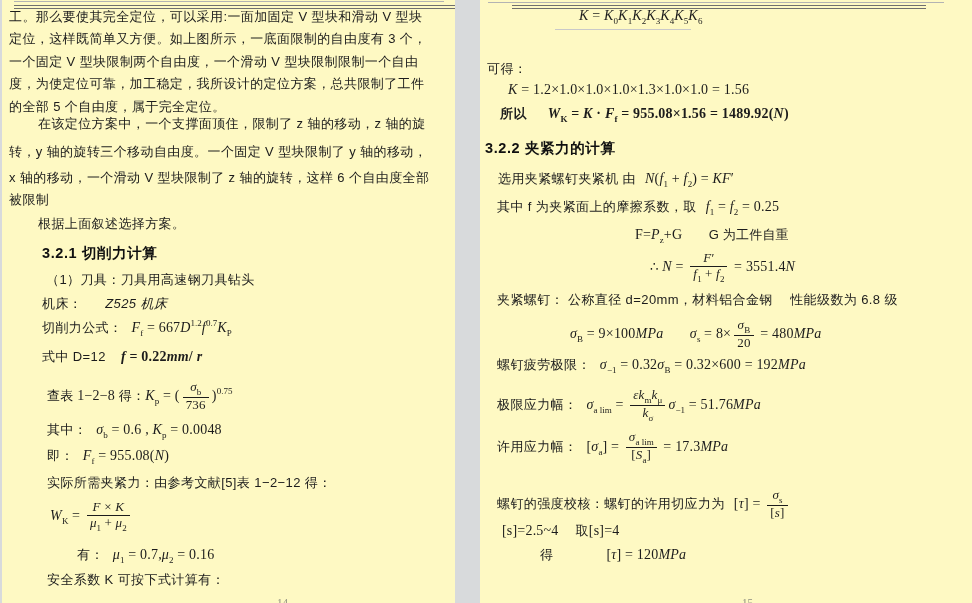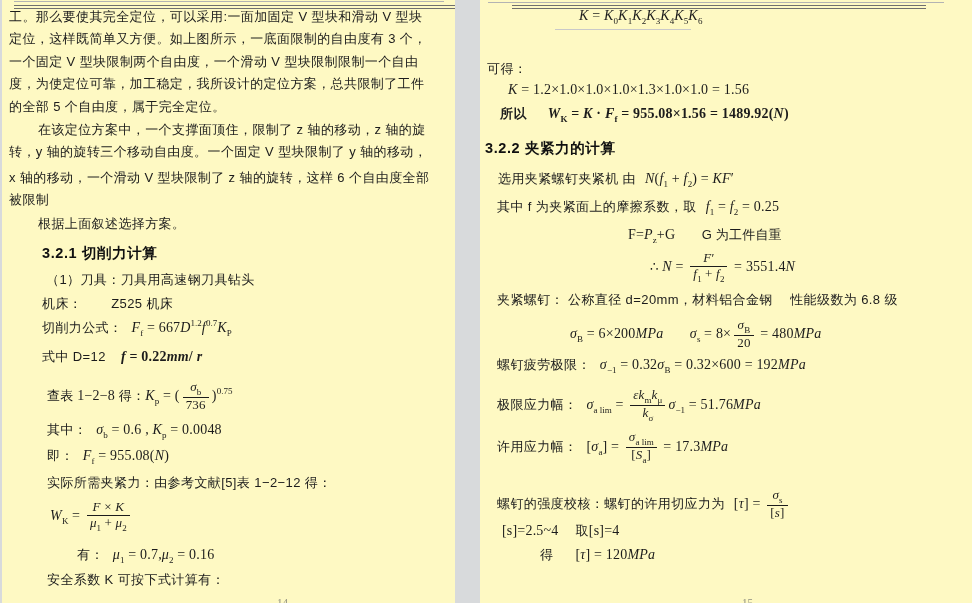--- a/index.html
+++ b/index.html
@@ -34,33 +34,33 @@
   <div class="rule rule-light" style="top:1px;left:12px;width:430px;"></div>
   <div class="rule rule-dark" style="top:5px;left:12px;width:441px;"></div>
   <div class="rule rule-dark" style="top:8px;left:12px;width:441px;"></div>
 
   <div class="line" style="top:8px;left:7px;">工。那么要使其完全定位，可以采用:一面加固定 V 型块和滑动 V 型块</div>
   <div class="line" style="top:30px;left:7px;">定位，这样既简单又方便。如上图所示，一底面限制的自由度有 3 个，</div>
   <div class="line" style="top:53px;left:7px;">一个固定 V 型块限制两个自由度，一个滑动 V 型块限制限制一个自由</div>
   <div class="line" style="top:75px;left:7px;">度，为使定位可靠，加工稳定，我所设计的定位方案，总共限制了工件</div>
   <div class="line" style="top:98px;left:7px;">的全部 5 个自由度，属于完全定位。</div>
 
-  <div class="line" style="top:121px;left:36px;">在该定位方案中，一个支撑面顶住，限制了 z 轴的移动，z 轴的旋</div>
+  <div class="line" style="top:115px;left:36px;">在该定位方案中，一个支撑面顶住，限制了 z 轴的移动，z 轴的旋</div>
   <div class="line" style="top:143px;left:7px;">转，y 轴的旋转三个移动自由度。一个固定 V 型块限制了 y 轴的移动，</div>
   <div class="line" style="top:169px;left:7px;">x 轴的移动，一个滑动 V 型块限制了 z 轴的旋转，这样 6 个自由度全部</div>
   <div class="line" style="top:191px;left:7px;">被限制</div>
   <div class="line" style="top:215px;left:36px;">根据上面叙述选择方案。</div>
 
   <div class="line heading" style="top:244px;left:40px;">3.2.1 切削力计算</div>
 
   <div class="line" style="top:271px;left:44px;">（1）刀具：刀具用高速钢刀具钻头</div>
 
   <div class="line" style="top:295px;left:40px;">
     <span class="lbl">机床：</span>
-    <span style="margin-left:20px;">Z525 机床</span>
+    <span style="margin-left:14px;font-style:italic;">Z525 机床</span>
   </div>
 
   <div class="line" style="top:318px;left:40px;">
     <span class="lbl">切削力公式：</span>
     <span class="math"><span class="it">F</span><sub>f</sub><span> = 667</span><span class="it">D</span><sup>1.2</sup><span class="it">f</span><sup>0.7</sup><span class="it">K</span><sub>P</sub></span>
   </div>
 
   <div class="line" style="top:348px;left:40px;">
     <span class="lbl">式中  D=12</span>
     <span class="math" style="margin-left:6px;font-weight:bold;"><span class="it">f</span><span> = 0.22</span><span class="it">mm</span><span>/ </span><span class="it">r</span></span>
@@ -123,32 +123,32 @@
   <div class="line" style="top:170px;left:18px;">
     <span class="lbl">选用夹紧螺钉夹紧机  由</span>
     <span class="math"><span class="it">N</span><span>(</span><span class="it">f</span><sub>1</sub><span> + </span><span class="it">f</span><sub>2</sub><span>) = </span><span class="it">KF</span><span>′</span></span>
   </div>
 
   <div class="line" style="top:198px;left:17px;">
     <span class="lbl">其中 f 为夹紧面上的摩擦系数，取</span>
     <span class="math"><span class="it">f</span><sub>1</sub><span> = </span><span class="it">f</span><sub>2</sub><span> = 0.25</span></span>
   </div>
 
-  <div class="line" style="top:226px;left:148px;">
+  <div class="line" style="top:226px;left:155px;">
     <span class="math"><span>F=</span><span class="it">P</span><sub>z</sub><span>+G</span><span class="cjk">　　G 为工件自重</span></span>
   </div>
 
   <div class="line" style="top:251px;left:170px;">
     <span class="math"><span class="cjk">∴ </span><span class="it">N</span><span> = </span><span class="frac"><span class="num"><span class="it">F</span><span>′</span></span><span class="den"><span class="it">f</span><sub>1</sub><span> + </span><span class="it">f</span><sub>2</sub></span></span><span> = 3551.4</span><span class="it">N</span></span>
   </div>
 
   <div class="line" style="top:291px;left:17px;">夹紧螺钉：  公称直径 d=20mm，材料铝合金钢　 性能级数为 6.8 级</div>
 
   <div class="line" style="top:318px;left:90px;">
-    <span class="math"><span class="it">σ</span><sub>B</sub><span> = 6×200</span><span class="it">MPa</span><span class="cjk">　　</span><span class="it">σ</span><sub>s</sub><span> = 8×</span><span class="frac"><span class="num"><span class="it">σ</span><sub>B</sub></span><span class="den"><span>20</span></span></span><span> = 480</span><span class="it">MPa</span></span>
+    <span class="math"><span class="it">σ</span><sub>B</sub><span> = 9×100</span><span class="it">MPa</span><span class="cjk">　　</span><span class="it">σ</span><sub>s</sub><span> = 8×</span><span class="frac"><span class="num"><span class="it">σ</span><sub>B</sub></span><span class="den"><span>20</span></span></span><span> = 480</span><span class="it">MPa</span></span>
   </div>
 
   <div class="line" style="top:356px;left:17px;">
     <span class="lbl">螺钉疲劳极限：</span>
     <span class="math"><span class="it">σ</span><sub>−1</sub><span> = 0.32</span><span class="it">σ</span><sub>B</sub><span> = 0.32×600 = 192</span><span class="it">MPa</span></span>
   </div>
 
   <div class="line" style="top:388px;left:17px;">
     <span class="lbl">极限应力幅：</span>
     <span class="math"><span class="it">σ</span><sub>a lim</sub><span> = </span><span class="frac"><span class="num"><span class="it">εk</span><sub>m</sub><span class="it">k</span><sub>μ</sub></span><span class="den"><span class="it">k</span><sub>σ</sub></span></span><span class="it">σ</span><sub>−1</sub><span> = 51.76</span><span class="it">MPa</span></span>
@@ -163,17 +163,17 @@
     <span class="lbl">螺钉的强度校核：螺钉的许用切应力为</span>
     <span class="math"><span>[</span><span class="it">τ</span><span>] = </span><span class="frac"><span class="num"><span class="it">σ</span><sub>s</sub></span><span class="den"><span>[</span><span class="it">s</span><span>]</span></span></span></span>
   </div>
 
   <div class="line" style="top:522px;left:22px;">
     <span class="math"><span>[s]=2.5~4</span><span class="cjk">　 取</span><span>[s]=4</span></span>
   </div>
 
   <div class="line" style="top:546px;left:60px;">
     <span class="lbl">得</span>
-    <span class="math" style="margin-left:13px;"><span>[</span><span class="it">τ</span><span>] = 120</span><span class="it">MPa</span></span>
+    <span class="math" style="margin-left:44px;"><span>[</span><span class="it">τ</span><span>] = 120</span><span class="it">MPa</span></span>
   </div>
 
   <div class="pagenum" style="top:596px;left:262px;">15</div>
 </div>
 
 </body></html>

